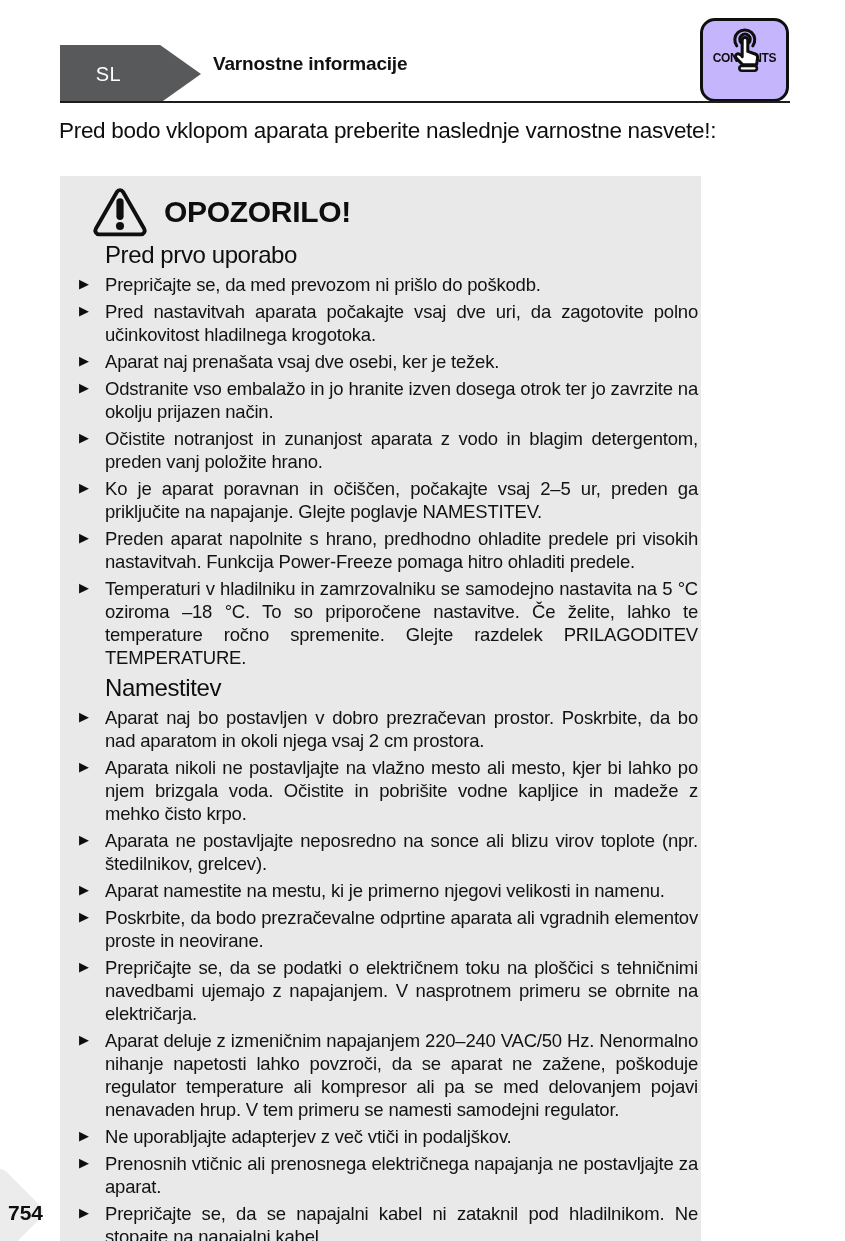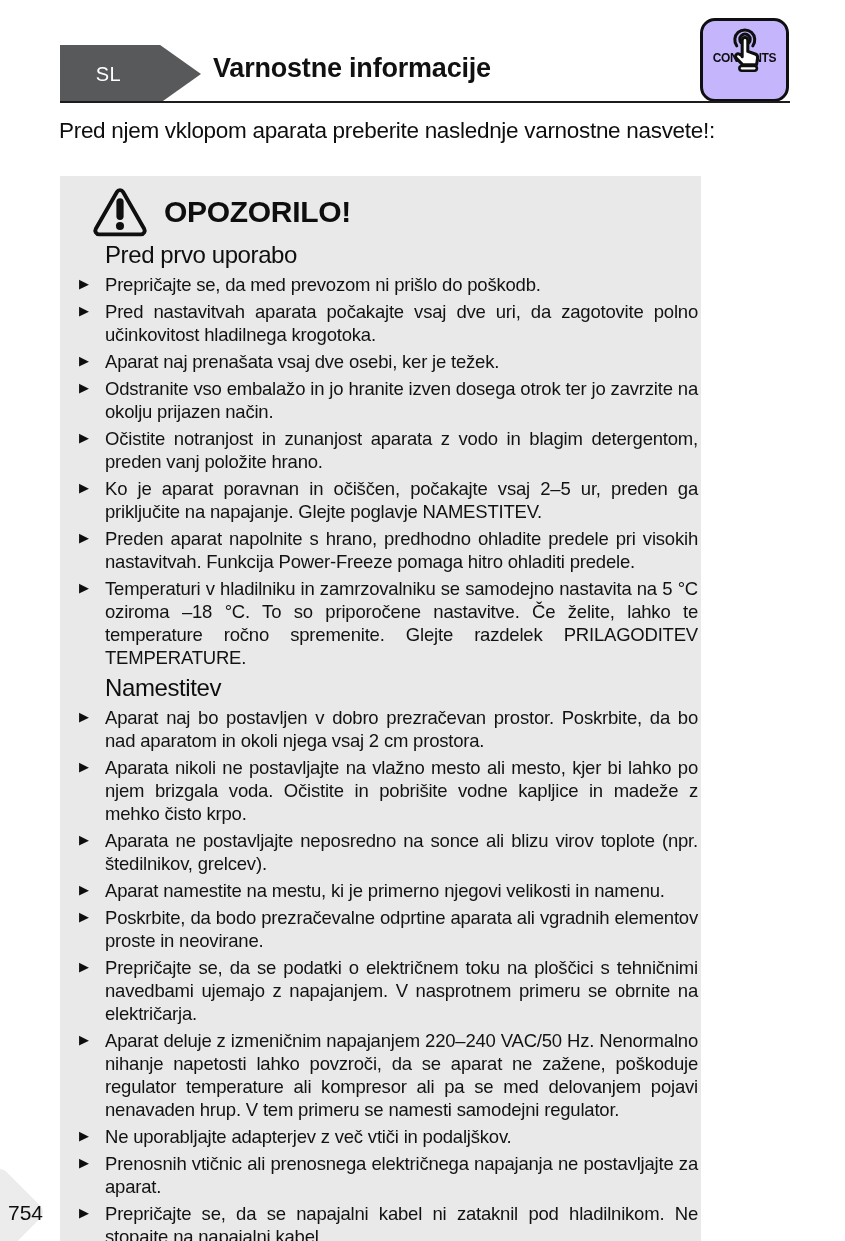--- a/index.html
+++ b/index.html
@@ -12,21 +12,21 @@
 
   
   .sl-tag {
     position:absolute; left:60px; top:45px; width:141px; height:58px;
     background:#58595b; color:#ffffff;
     clip-path:polygon(0 0, 71% 0, 100% 50%, 71% 100%, 0 100%);
     display:flex; align-items:center; justify-content:center;
     padding-right:44px; font-size:20px; letter-spacing:0.5px;
   }
   .page-title {
-    position:absolute; left:213px; top:53px; font-size:27px; font-weight:700;
+    position:absolute; left:213px; top:53px; font-size:19px; font-weight:700;
     color:#111; letter-spacing:-0.2px; white-space:nowrap;
   }
   .header-rule {
     position:absolute; left:60px; top:101px; width:730px; height:2px; background:#1c1c1c;
   }
   .contents-btn {
     position:absolute; left:700px; top:18px; width:89px; height:84px;
     border:3px solid #0f0f0f; border-radius:15px; background:#c4b5fd;
     display:flex; flex-direction:column; align-items:center; justify-content:center;
     cursor:pointer;
@@ -63,21 +63,21 @@
   .bullet-marker {
     position:absolute; left:2px; top:2px; font-size:13px; color:#0e0e0e; line-height:17px;
   }
 
   
   .page-tab {
     position:absolute; left:-33px; top:1179px; width:66px; height:66px;
     background:#ececec; transform:rotate(45deg); border-radius:9px;
   }
   .page-num {
-    position:absolute; left:8px; top:1201px; font-size:21px; font-weight:400; color:#0e0e0e;
+    position:absolute; left:8px; top:1201px; font-size:21px; font-weight:700; color:#0e0e0e;
   }
 </style>
 </head>
 <body>
 
 <div class="page">
 
   <div class="sl-tag">
     <span>SL</span>
   </div>
@@ -90,21 +90,21 @@
         <path d="M10.2 8.2a2.4 2.4 0 1 1 3.6 0"></path>
         <path d="M10.7 14.6V7.1c0-.7.58-1.3 1.3-1.3s1.3.6 1.3 1.3v5.1l3.4 1.2c.75.27 1.2 1.02 1.1 1.8l-.45 3.1h-6.5l-2.9-3.1c-.45-.5-.4-1.25.12-1.65.4-.32.97-.33 1.4-.05l1.23.8z" fill="#ffffff"></path>
         <rect x="9.4" y="18.9" width="8.1" height="2.2" rx="1.1" fill="#ffffff" stroke-width="1.2"></rect>
       </g>
     </svg>
     <span class="contents-label">CONTENTS</span>
   </div>
 
   <div class="header-rule"></div>
 
-  <p class="intro">Pred njem vklopom aparata preberite naslednje varnostne nasvete!:</p>
+  <p class="intro">Pred bodo vklopom aparata preberite naslednje varnostne nasvete!:</p>
 
   <section class="warning-box">
 
     <div class="warn-header">
       <svg width="58" height="52" viewBox="0 0 60 54">
         <path d="M26.8 6.2 L4.9 44.4 c-1.5 2.6 .4 5.8 3.4 5.8 h43.4 c3 0 4.9 -3.2 3.4 -5.8 L33.2 6.2 c-1.4 -2.5 -5 -2.5 -6.4 0 Z" fill="none" stroke="#0f0f0f" stroke-width="4" stroke-linejoin="round"></path>
         <path d="M30 16.5v15" stroke="#0f0f0f" stroke-width="7.5" stroke-linecap="round" fill="none"></path>
         <circle cx="30" cy="41.5" r="4.2" fill="#0f0f0f"></circle>
       </svg>
       <span class="warn-title">OPOZORILO!</span>

